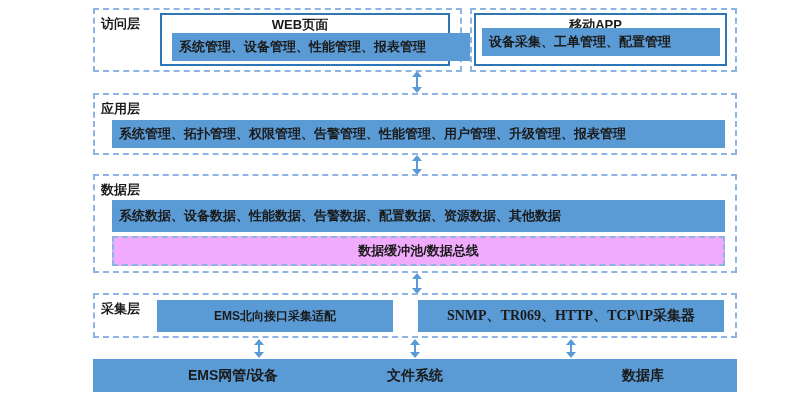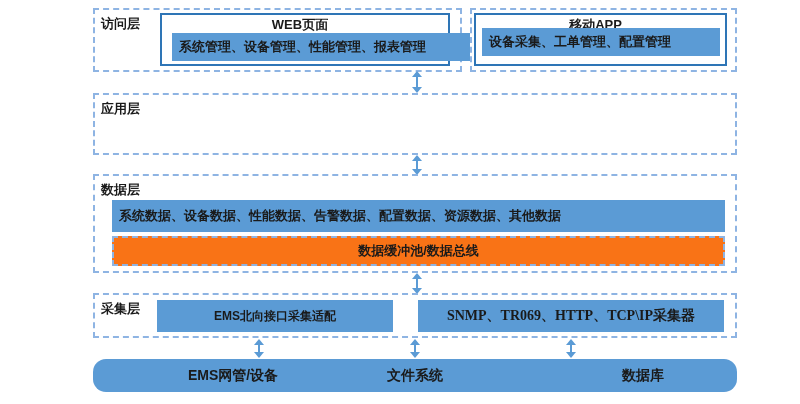--- a/index.html
+++ b/index.html
@@ -40,21 +40,21 @@
     font-size: 13px;
     font-weight: 600;
     white-space: nowrap;
     overflow: hidden;
   }
   .blue-bar.pad-left { padding-left: 7px; display: flex; align-items: center; }
   .blue-bar.centered { display: flex; align-items: center; justify-content: center; }
 
   .bus-box {
     border: 2px dashed #8eb4e3;
-    background: #f97316;
+    background: #f0abfc;
     display: flex; align-items: center; justify-content: center;
     font-size: 13px; font-weight: 600;
   }
 
   .bottom-bar {
     background: #5b9bd5;
   }
   .bottom-label {
     position: absolute;
     top: 0;
@@ -103,20 +103,21 @@
   <div class="abs blue-bar pad-left" style="left:482px; top:28px; width:238px; height:28px;">设备采集、工单管理、配置管理</div>
 
   <div class="varrow" style="left:411px; top:71px; height:22px;">
     <span class="head-top"></span>
     <span class="line"></span>
     <span class="head-bottom"></span>
   </div>
 
   <div class="abs dashed-box" style="left:93px; top:93px; width:644px; height:62px;"></div>
   <div class="abs layer-label" style="left:101px; top:100px;">应用层</div>
+  <div class="abs blue-bar pad-left" style="left:112px; top:120px; width:613px; height:28px;">系统管理、拓扑管理、权限管理、告警管理、性能管理、用户管理、升级管理、报表管理</div>
 
   <div class="varrow" style="left:411px; top:155px; height:20px;">
     <span class="head-top"></span>
     <span class="line"></span>
     <span class="head-bottom"></span>
   </div>
 
   <div class="abs dashed-box" style="left:93px; top:174px; width:644px; height:99px;"></div>
   <div class="abs layer-label" style="left:101px; top:181px;">数据层</div>
   <div class="abs blue-bar pad-left" style="left:112px; top:200px; width:613px; height:32px;">系统数据、设备数据、性能数据、告警数据、配置数据、资源数据、其他数据</div>
@@ -142,19 +143,19 @@
     <span class="head-top"></span>
     <span class="line"></span>
     <span class="head-bottom"></span>
   </div>
   <div class="varrow" style="left:565px; top:339px; height:19px;">
     <span class="head-top"></span>
     <span class="line"></span>
     <span class="head-bottom"></span>
   </div>
 
-  <div class="abs bottom-bar" style="left:93px; top:359px; width:644px; height:33px;border-radius:13px;">
+  <div class="abs bottom-bar" style="left:93px; top:359px; width:644px; height:33px;">
     <span class="bottom-label" style="left:140px;">EMS网管/设备</span>
     <span class="bottom-label" style="left:322px;">文件系统</span>
     <span class="bottom-label" style="left:550px;">数据库</span>
   </div>
 
 </div>
 
 </body></html>

